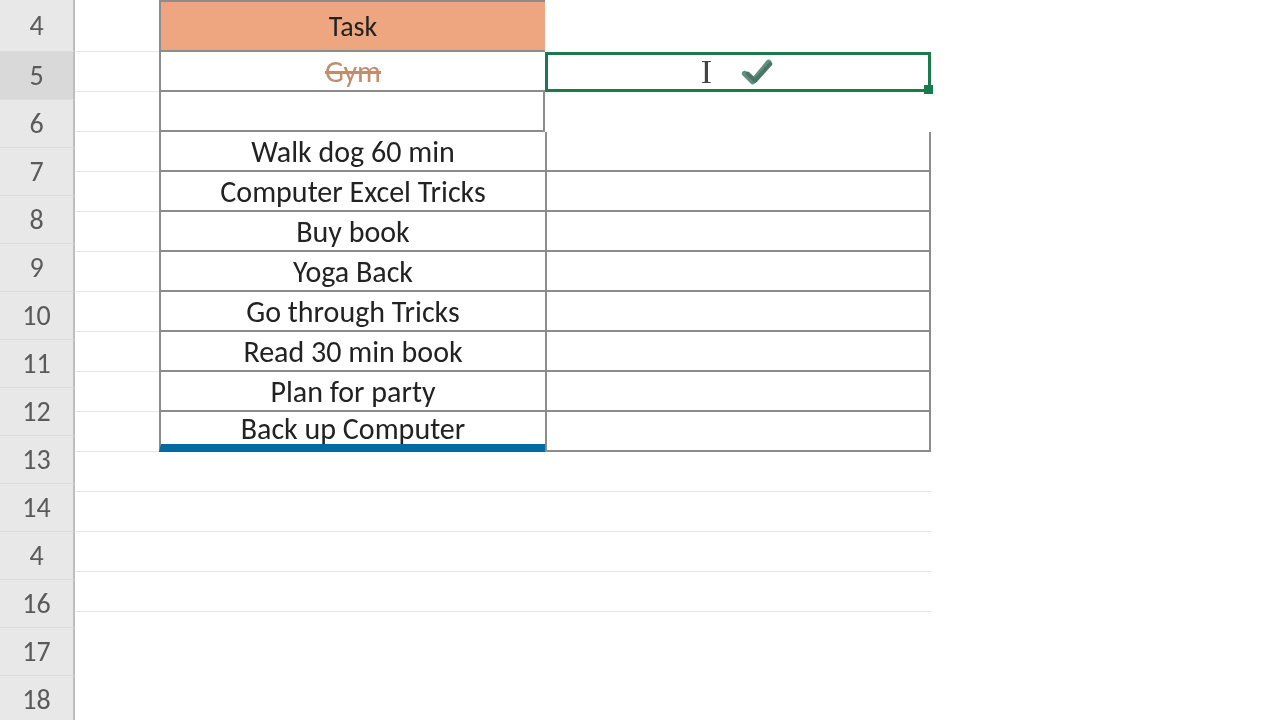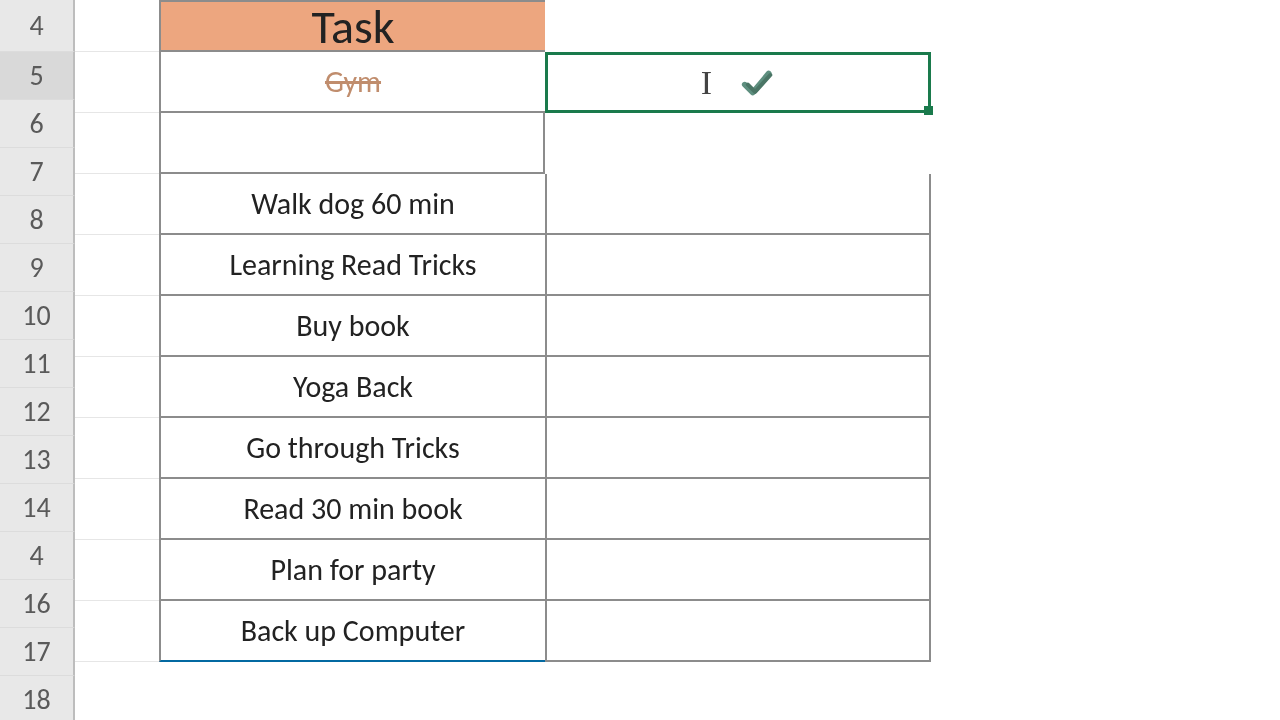--- a/index.html
+++ b/index.html
@@ -35,21 +35,21 @@
     color: #5a5a5a;
     font-weight: 400;
   }
   .row-hdr.hdr-4 { height: 52px; }
   .row-hdr.active { background: #d9d9d9; }
   .grid {
     position: relative;
   }
   .grid-row {
     display: flex;
-    height: 61px;
+    height: 40px;
   }
   .grid-row.r-hdr { height: 52px; }
   .blank-gap {
     width: 84px;
     height: 100%;
     border-bottom: 1px solid #e6e6e6;
   }
   .task-col {
     width: 386px;
     height: 100%;
@@ -75,21 +75,21 @@
     justify-content: center;
     font-size: 30px;
     color: #222;
     background: #fff;
     position: relative;
   }
   .grid-row.r-hdr .task-col,
   .grid-row.r-hdr .status-col {
     background: #eda67f;
     border: 2px solid #8c8c8c;
-    font-size: 48px;
+    font-size: 28px;
     color: #222;
   }
   .grid-row.r-hdr .task-col { border-right: none; }
   .grid-row.first .task-col { color: #c08d6d; text-decoration: line-through; }
   .status-col.selected {
     border: 3px solid #1a7a4c;
     background: #fff;
     z-index: 4;
   }
   .fill-handle {
@@ -113,21 +113,21 @@
     color: #444;
     margin-right: 28px;
     font-weight: 300;
   }
   .grid-row.empty .task-col,
   .grid-row.empty .status-col {
     border: none;
     border-bottom: 1px solid #e6e6e6;
     background: #fff;
   }
-  .grid-row.last .task-col { border-bottom: 2px solid #0369a1; }
+  .grid-row.last .task-col { border-bottom: 8px solid #0369a1; }
   .grid-row.last .status-col { border-bottom: 2px solid #8c8c8c; }
 </style>
 </head>
 <body>
 
 <div class="sheet">
 
   <div class="row-headers">
     <div class="row-hdr hdr-4">4</div>
     <div class="row-hdr active">5</div>
@@ -172,21 +172,21 @@
       <div class="blank-gap"></div>
       <div class="status-col"></div>
     </div>
     <div class="grid-row">
       <div class="blank-gap"></div>
       <div class="task-col">Walk dog 60 min</div>
       <div class="status-col"></div>
     </div>
     <div class="grid-row">
       <div class="blank-gap"></div>
-      <div class="task-col">Learning Read Tricks</div>
+      <div class="task-col">Computer Excel Tricks</div>
       <div class="status-col"></div>
     </div>
     <div class="grid-row">
       <div class="blank-gap"></div>
       <div class="task-col">Buy book</div>
       <div class="status-col"></div>
     </div>
     <div class="grid-row">
       <div class="blank-gap"></div>
       <div class="task-col">Yoga Back</div>

